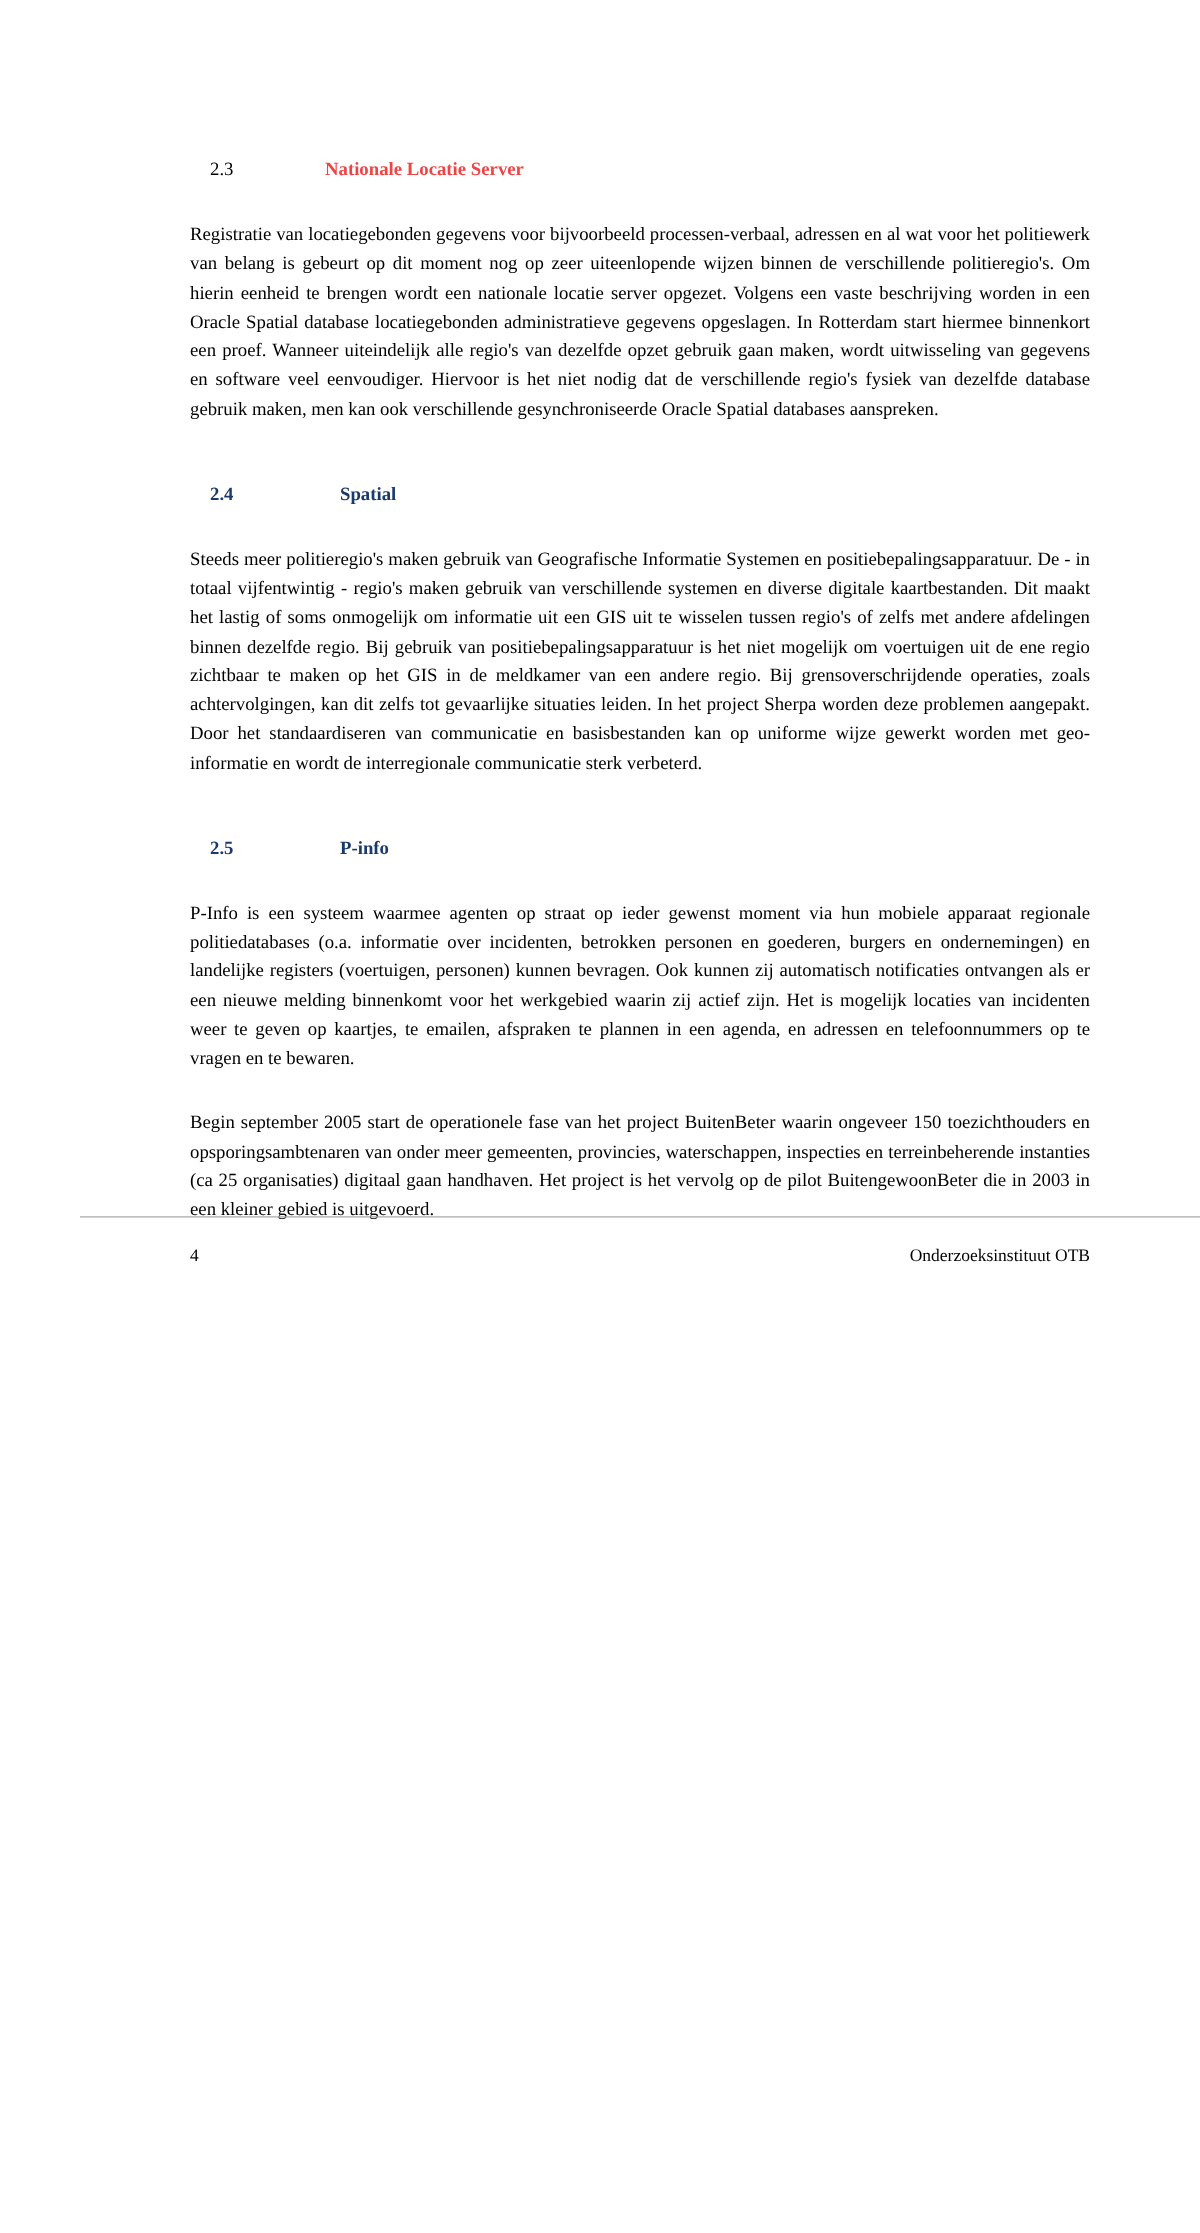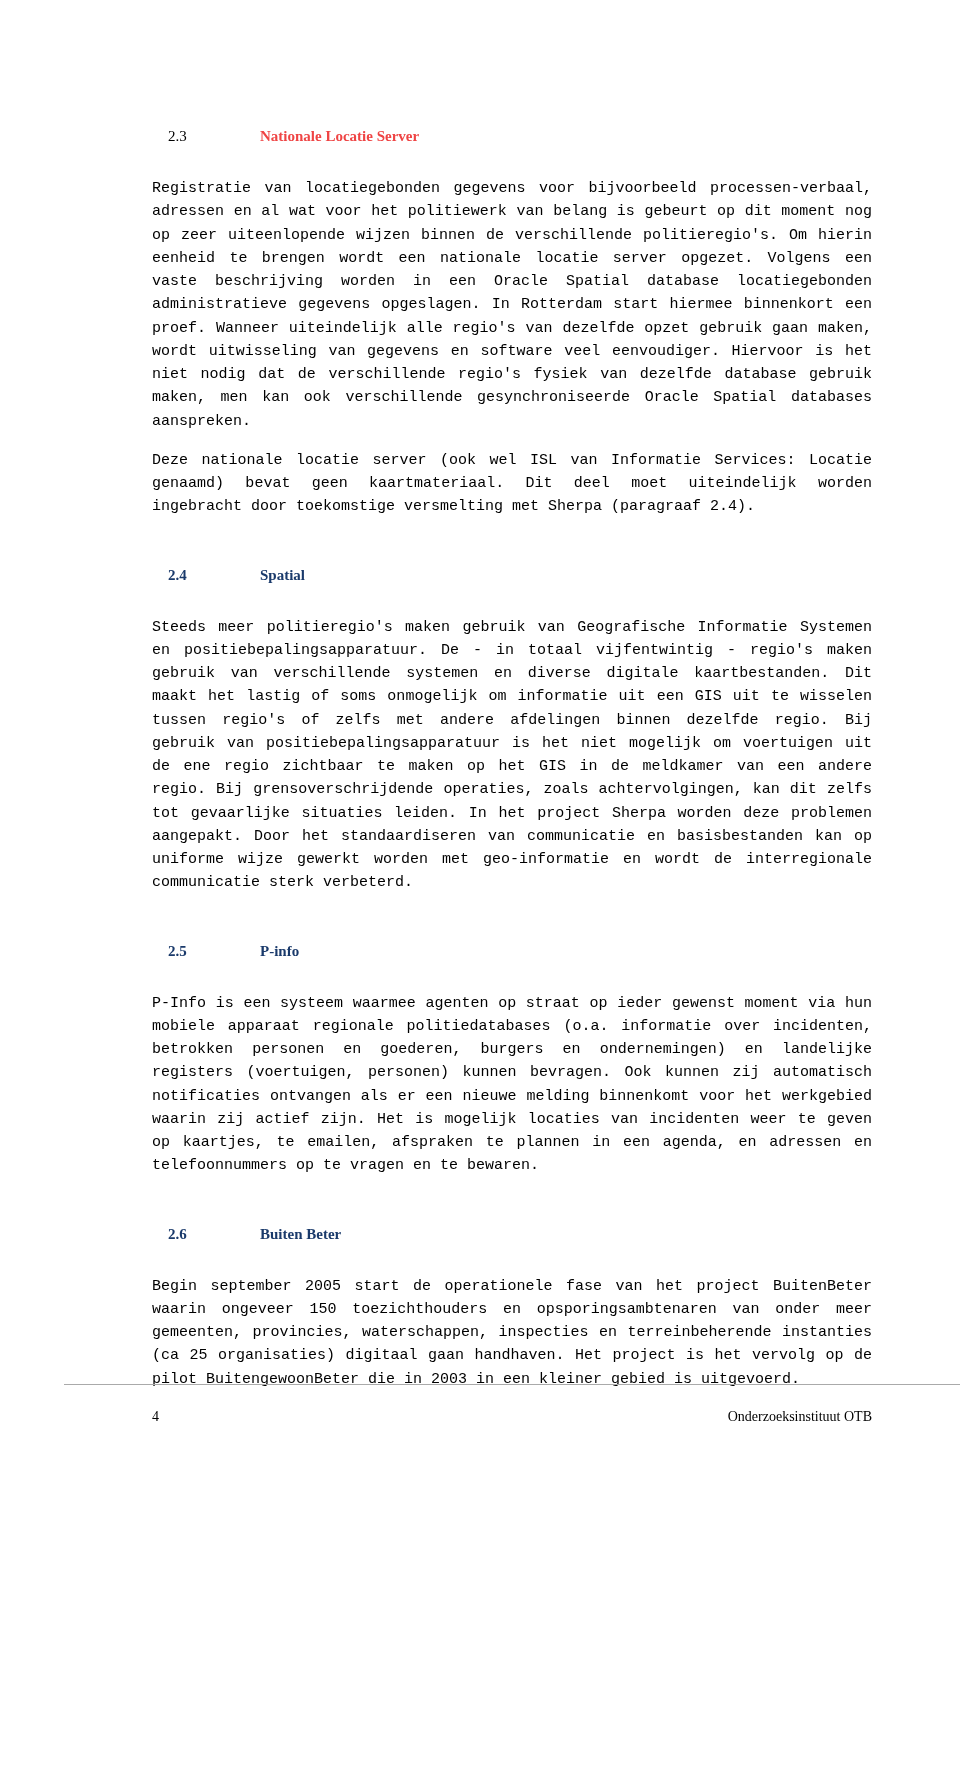--- a/index.html
+++ b/index.html
@@ -42,21 +42,21 @@
       font-weight: bold;
     }
 
     .subsection-heading {
       font-size: 15px;
       font-weight: normal;
       margin-top: 32px;
       margin-bottom: 14px;
       display: flex;
       align-items: baseline;
-      gap: 0;
+      gap: 12px;
     }
 
     .subsection-number {
       color: #1a3a6b;
       font-size: 15px;
       font-weight: bold;
       min-width: 60px;
       display: inline-block;
     }
 
@@ -64,21 +64,20 @@
       color: #1a3a6b;
       font-size: 15px;
       font-weight: bold;
     }
 
     .paragraph {
       text-align: justify;
       line-height: 1.55;
       margin-bottom: 14px;
       font-size: 15px;
-      font-family: Liberation Mono, monospace;
     }
 
     .section-block {
       margin-bottom: 8px;
     }
 
     .spacing-before {
       margin-top: 28px;
     }
 
@@ -110,21 +109,20 @@
 
 <div class="page-container">
 
   <div class="section-block">
     <div class="section-heading">
       <span class="section-number">2.3</span>
       <span class="section-title">Nationale Locatie Server</span>
     </div>
 
     <p class="paragraph">Registratie van locatiegebonden gegevens voor bijvoorbeeld processen-verbaal, adressen en al wat voor het politiewerk van belang is gebeurt op dit moment nog op zeer uiteenlopende wijzen binnen de verschillende politieregio's. Om hierin eenheid te brengen wordt een nationale locatie server opgezet. Volgens een vaste beschrijving worden in een Oracle Spatial database locatiegebonden administratieve gegevens opgeslagen. In Rotterdam start hiermee binnenkort een proef. Wanneer uiteindelijk alle regio's van dezelfde opzet gebruik gaan maken, wordt uitwisseling van gegevens en software veel eenvoudiger. Hiervoor is het niet nodig dat de verschillende regio's fysiek van dezelfde database gebruik maken, men kan ook verschillende gesynchroniseerde Oracle Spatial databases aanspreken.</p>
-    <p class="paragraph">Deze nationale locatie server (ook wel ISL van Informatie Services: Locatie genaamd) bevat geen kaartmateriaal. Dit deel moet uiteindelijk worden ingebracht door toekomstige versmelting met Sherpa (paragraaf 2.4).</p>
   </div>
 
   <div class="section-block spacing-before">
     <div class="subsection-heading">
       <span class="subsection-number">2.4</span>
       <span class="subsection-title">Spatial</span>
     </div>
 
     <p class="paragraph">Steeds meer politieregio's maken gebruik van Geografische Informatie Systemen en positiebepalingsapparatuur. De - in totaal vijfentwintig - regio's maken gebruik van verschillende systemen en diverse digitale kaartbestanden. Dit maakt het lastig of soms onmogelijk om informatie uit een GIS uit te wisselen tussen regio's of zelfs met andere afdelingen binnen dezelfde regio. Bij gebruik van positiebepalingsapparatuur is het niet mogelijk om voertuigen uit de ene regio zichtbaar te maken op het GIS in de meldkamer van een andere regio. Bij grensoverschrijdende operaties, zoals achtervolgingen, kan dit zelfs tot gevaarlijke situaties leiden. In het project Sherpa worden deze problemen aangepakt. Door het standaardiseren van communicatie en basisbestanden kan op uniforme wijze gewerkt worden met geo-informatie en wordt de interregionale communicatie sterk verbeterd.</p>
   </div>
@@ -132,24 +130,20 @@
   <div class="section-block spacing-before">
     <div class="subsection-heading">
       <span class="subsection-number">2.5</span>
       <span class="subsection-title">P-info</span>
     </div>
 
     <p class="paragraph">P-Info is een systeem waarmee agenten op straat op ieder gewenst moment via hun mobiele apparaat regionale politiedatabases (o.a. informatie over incidenten, betrokken personen en goederen, burgers en ondernemingen) en landelijke registers (voertuigen, personen) kunnen bevragen. Ook kunnen zij automatisch notificaties ontvangen als er een nieuwe melding binnenkomt voor het werkgebied waarin zij actief zijn. Het is mogelijk locaties van incidenten weer te geven op kaartjes, te emailen, afspraken te plannen in een agenda, en adressen en telefoonnummers op te vragen en te bewaren.</p>
   </div>
 
   <div class="section-block spacing-before">
-    <div class="subsection-heading">
-      <span class="subsection-number">2.6</span>
-      <span class="subsection-title">Buiten Beter</span>
-    </div>
 
     <p class="paragraph">Begin september 2005 start de operationele fase van het project BuitenBeter waarin ongeveer 150 toezichthouders en opsporingsambtenaren van onder meer gemeenten, provincies, waterschappen, inspecties en terreinbeherende instanties (ca 25 organisaties) digitaal gaan handhaven. Het project is het vervolg op de pilot BuitengewoonBeter die in 2003 in een kleiner gebied is uitgevoerd.</p>
   </div>
 
   <div class="footer">
     <span class="footer-page-num">4</span>
     <span class="footer-org">Onderzoeksinstituut OTB</span>
   </div>
 
 </div>

